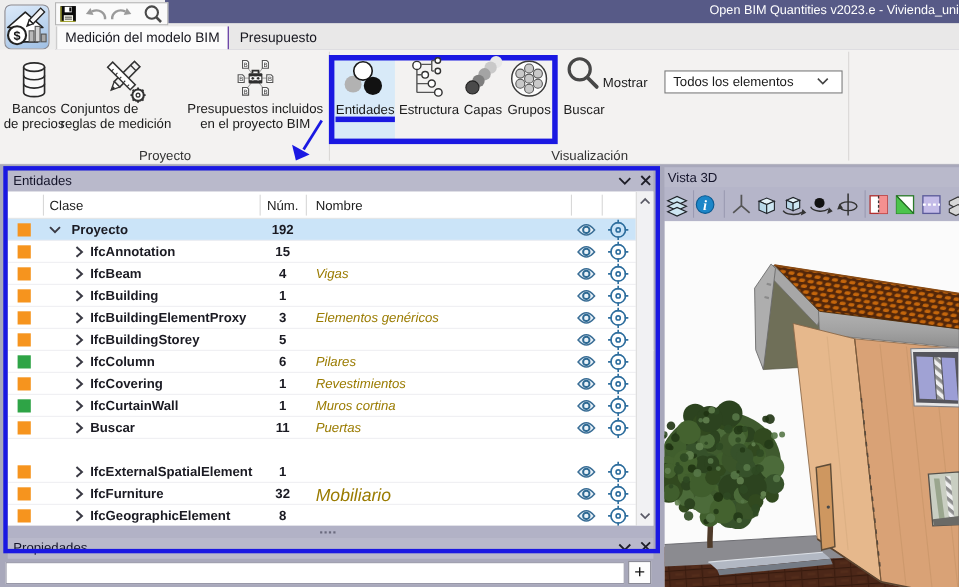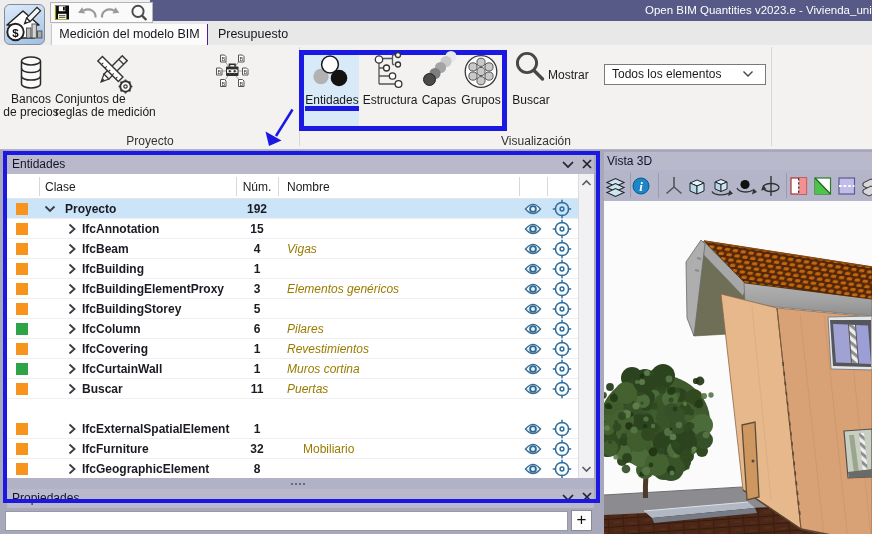--- a/index.html
+++ b/index.html
@@ -55,20 +55,21 @@
 <div class="abs" style="left:215px;top:24px;width:76px;height:21px;text-align:center;font-size:12.5px;color:#16161E;line-height:21px">Presupuesto</div>
 
 <div class="abs" style="left:0;top:45px;width:872px;height:105px;background:#F3F2F1;border-bottom:1px solid #B4B4C0">
   <div class="abs" style="left:299px;top:2px;width:1px;height:99px;background:#DAD8D6"></div>
   <div class="abs" style="left:771px;top:2px;width:1px;height:99px;background:#DAD8D6"></div>
   <div class="abs" style="left:301px;top:9px;width:58px;height:74px;background:#D8EAF8"></div>
   <div class="abs" style="left:100px;top:89px;width:100px;text-align:center;font-size:12px;color:#333">Proyecto</div>
   <div class="abs" style="left:486px;top:89px;width:100px;text-align:center;font-size:12px;color:#333">Visualización</div>
   <div class="abs" style="left:1px;top:48px;width:60px;text-align:center;font-size:12px;line-height:13px;color:#1A1A1A">Bancos<br>de precios</div>
   <div class="abs" style="left:55px;top:48px;width:121px;text-align:left;font-size:12px;line-height:13px;color:#1A1A1A">Conjuntos de<br>reglas de medición</div>
+  <div class="abs" style="left:168px;top:48px;width:128px;text-align:center;font-size:12px;line-height:13px;color:#1A1A1A">Presupuestos incluidos<br>en el proyecto BIM</div>
   <div class="abs" style="left:303px;top:48px;width:58px;text-align:center;font-size:12px;color:#1A1A1A">Entidades</div>
   <div class="abs" style="left:360px;top:48px;width:60px;text-align:center;font-size:12px;color:#1A1A1A">Estructura</div>
   <div class="abs" style="left:414px;top:48px;width:50px;text-align:center;font-size:12px;color:#1A1A1A">Capas</div>
   <div class="abs" style="left:456px;top:48px;width:50px;text-align:center;font-size:12px;color:#1A1A1A">Grupos</div>
   <div class="abs" style="left:506px;top:48px;width:50px;text-align:center;font-size:12px;color:#1A1A1A">Buscar</div>
   <div class="abs" style="left:305px;top:61px;width:54px;height:5px;background:#1A18E2"></div>
   <div class="abs" style="left:548px;top:23px;width:50px;font-size:12px;color:#1A1A1A;">Mostrar</div>
   <div class="abs" style="left:604px;top:19px;width:162px;height:21px;background:#FFF;border:1px solid #7A7A7A;font-size:12px;color:#1A1A1A;line-height:19px;padding-left:7px">Todos los elementos</div>
   <div class="abs" style="left:299px;top:5px;width:208px;height:81px;border:5px solid #1A18E2"></div>
 </div>
@@ -382,21 +383,21 @@
           <path d="M15,0.8 V4.2 M15,15.8 V19.2 M5.8,10 H9.2 M20.8,10 H24.2" stroke="#2E6E9E" stroke-width="1.5"></path>
         </svg>
 </div>
 <div class="abs" style="left:0;top:265px;width:571px;height:20px;border-bottom:1px solid #EFEFF2">
 <div class="abs" style="left:9px;top:4px;width:12px;height:12px;background:#F6941E"></div>
 <svg class="abs" style="left:59px;top:3px" width="12" height="14" viewBox="0 0 12 14">
           <path d="M3.5,2.5 L8.5,7 L3.5,11.5" stroke="#3A3A44" stroke-width="1.8" fill="none"></path>
         </svg>
 <div class="abs" style="left:75px;top:3px;font-size:12px;font-weight:bold;color:#1A1A22">IfcFurniture</div>
 <div class="abs" style="left:222px;top:3px;width:56px;text-align:center;font-size:12px;font-weight:bold;color:#1A1A22">32</div>
-<div class="abs" style="left:296px;top:3px;font-size:12px;color:#9A7B00">Mobiliario</div>
+<div class="abs" style="left:280px;top:3px;font-size:16px;font-style:italic;color:#9A7B00">Mobiliario</div>
 <svg class="abs" style="left:512px;top:0" width="28" height="20" viewBox="0 0 28 20">
           <path d="M6.5,10 Q10.5,5.4 14,5.4 Q17.5,5.4 21.5,10 Q17.5,14.6 14,14.6 Q10.5,14.6 6.5,10 Z" fill="#E8F1F8" stroke="#3A6E96" stroke-width="1.4"></path>
           <circle cx="14" cy="10" r="2.9" fill="none" stroke="#2E6A94" stroke-width="1.8"></circle>
         </svg>
 <svg class="abs" style="left:540px;top:0" width="31" height="20" viewBox="0 0 31 20">
           <circle cx="15" cy="10" r="6.6" fill="none" stroke="#2E6E9E" stroke-width="1.5"></circle>
           <circle cx="15" cy="10" r="1.9" fill="none" stroke="#2E6E9E" stroke-width="1.5"></circle>
           <path d="M15,0.8 V4.2 M15,15.8 V19.2 M5.8,10 H9.2 M20.8,10 H24.2" stroke="#2E6E9E" stroke-width="1.5"></path>
         </svg>
 </div>

